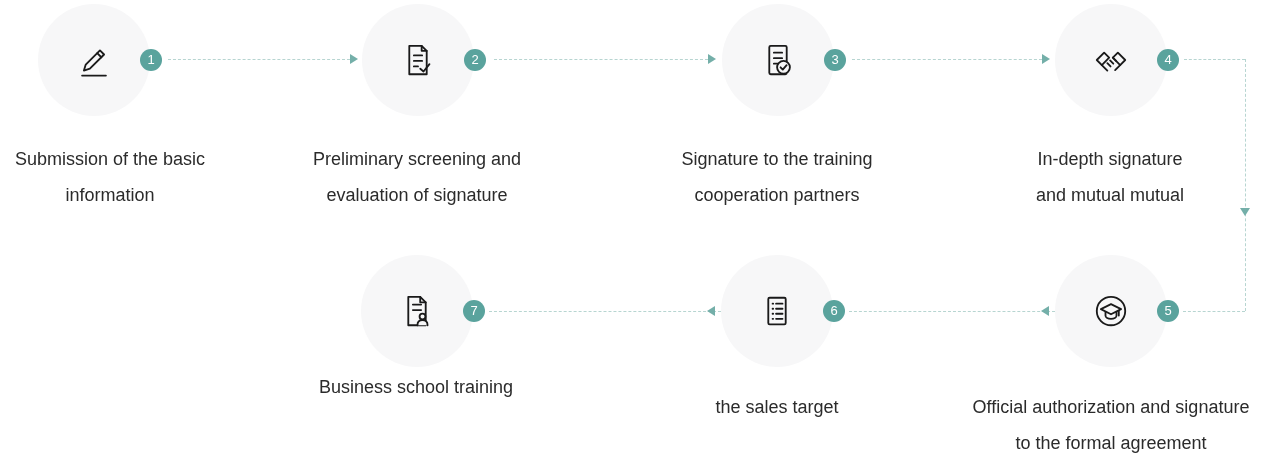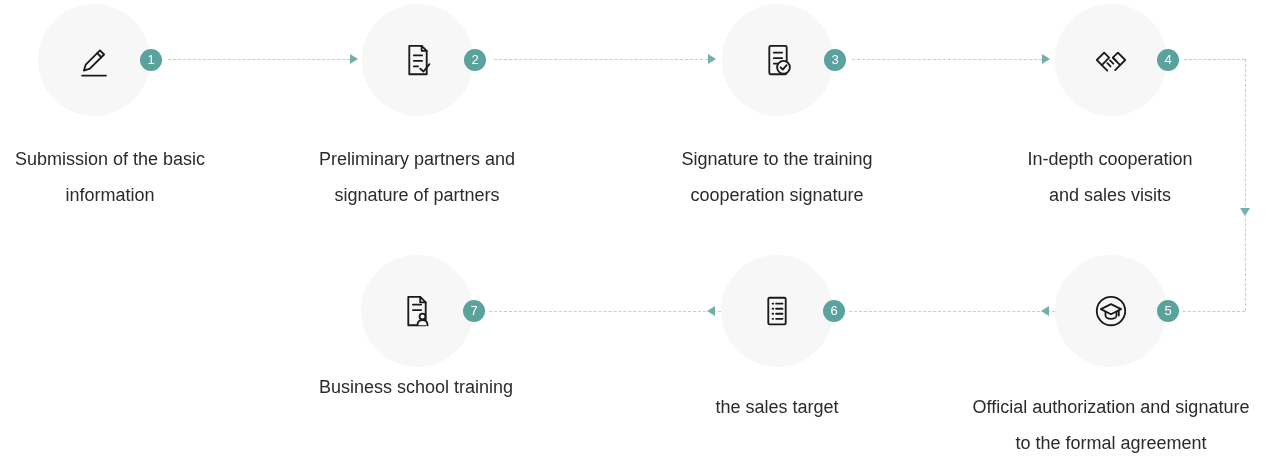--- a/index.html
+++ b/index.html
@@ -91,50 +91,50 @@
   <div class="bubble s2">
     <svg viewBox="0 0 48 48">
       <path class="ico" d="M14.5 8.5 H28 L33.5 14 V39.5 H14.5 Z"></path>
       <path class="ico" d="M28 8.5 V14 H33.5"></path>
       <path class="ico" d="M19.5 19 H28.5 M19.5 25 H28.5 M19.5 31 H24"></path>
       <path class="ico" d="M26.5 33.5 L30 36.5 L36.5 28.5"></path>
     </svg>
     <span class="badge">2</span>
   </div>
   <div class="label l2">
-    <span class="ln">Preliminary partners and</span>
-    <span class="ln">signature of partners</span>
+    <span class="ln">Preliminary screening and</span>
+    <span class="ln">evaluation of signature</span>
   </div>
 
   <div class="bubble s3">
     <svg viewBox="0 0 48 48">
       <rect class="ico" x="14.5" y="8.5" width="19" height="31" rx="1.5"></rect>
       <path class="ico" d="M19.5 16 H28.5 M19.5 22 H28.5 M19.5 28 H24"></path>
       <circle class="ico-fill" cx="30" cy="32" r="7"></circle>
       <path class="ico" d="M26.8 32 L29.2 34.4 L33.4 29.6"></path>
     </svg>
     <span class="badge">3</span>
   </div>
   <div class="label l3">
     <span class="ln">Signature to the training</span>
-    <span class="ln">cooperation signature</span>
+    <span class="ln">cooperation partners</span>
   </div>
 
   <div class="bubble s4">
     <svg viewBox="0 0 48 48">
       <path class="ico" d="M8.5 24 L16.5 16 L22 21.5 L14 29.5 Z"></path>
       <path class="ico" d="M39.5 24 L31.5 16 L26 21.5 L34 29.5 Z"></path>
       <path class="ico" d="M20 27.5 l3.5 3.5 M23 24.5 l3.5 3.5 M26 21.5 l3.5 3.5"></path>
       <path class="ico" d="M14 29.5 L20 35.5 M34 29.5 L28.5 35"></path>
     </svg>
     <span class="badge">4</span>
   </div>
   <div class="label l4">
-    <span class="ln">In-depth cooperation</span>
-    <span class="ln">and sales visits</span>
+    <span class="ln">In-depth signature</span>
+    <span class="ln">and mutual mutual</span>
   </div>
 
   <div class="bubble s5">
     <svg viewBox="0 0 48 48">
       <circle class="ico" cx="24" cy="24" r="15.5"></circle>
       <path class="ico" d="M13 22 L24 16.5 L35 22 L24 27.5 Z"></path>
       <path class="ico" d="M18 25 v4.2 c0 1.8 2.7 3.3 6 3.3 s6 -1.5 6 -3.3 V25"></path>
       <path class="ico" d="M32.5 23.5 V29"></path>
     </svg>
     <span class="badge">5</span>

